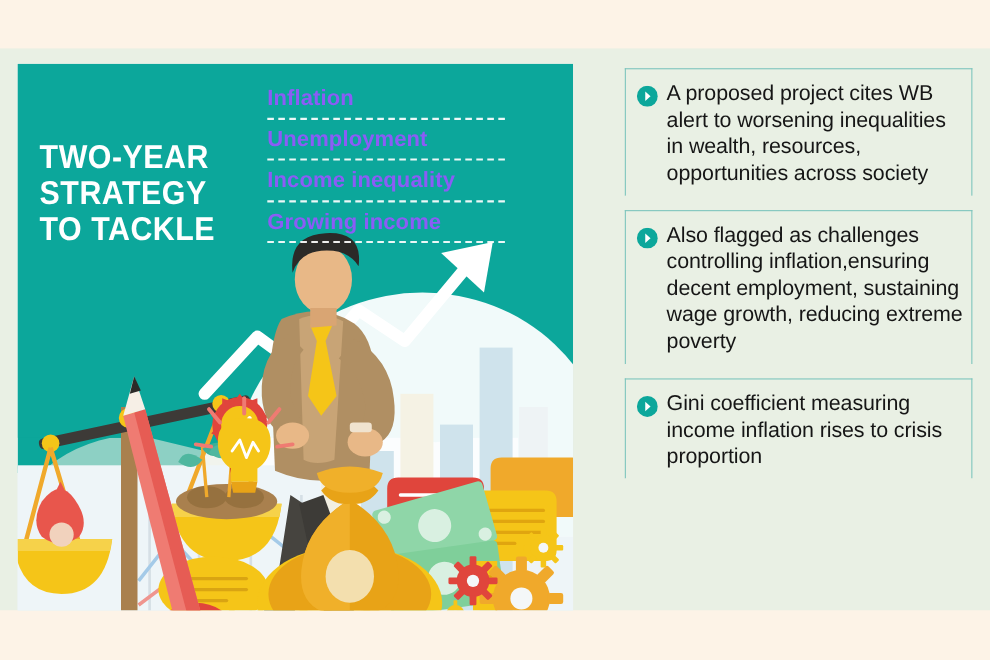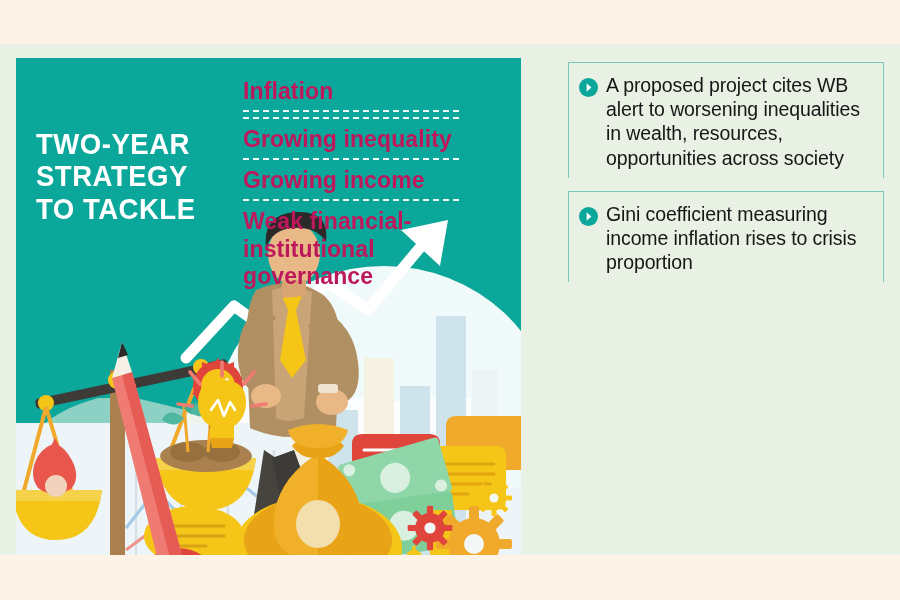--- a/index.html
+++ b/index.html
@@ -29,21 +29,21 @@
     color:#ffffff;font-weight:bold;font-size:30px;line-height:1.08;
     letter-spacing:.5px;text-transform:uppercase;
     font-family:"Liberation Sans Narrow","Liberation Sans",sans-serif;
     transform:scaleX(.92);transform-origin:left top;
     z-index:8;
   }
 
   
   .list{position:absolute;left:243px;top:76px;width:250px;z-index:8;}
   .list .li{
-    color:#be185d;font-size:23px;line-height:1.18;font-weight:bold;
+    color:#8b5cf6;font-size:20px;line-height:1.18;font-weight:bold;
     font-family:"Liberation Sans Narrow","Liberation Sans",sans-serif;
     padding:2px 0 5px 0;
     letter-spacing:.1px;
   }
   .list .sep{border-top:2px dashed rgba(255,255,255,.92);height:0;margin:0 0 5px 0;width:216px;}
 
   
   .bullets{position:absolute;left:568px;top:62px;width:316px;z-index:9;}
   .bullet{
     position:relative;
@@ -397,43 +397,54 @@
 
     <div class="heading" style="left:20px;top:70px;">
       <div>TWO-YEAR</div>
       <div>STRATEGY</div>
       <div>TO TACKLE</div>
     </div>
 
     <div class="list" style="left:227px;top:18px;">
       <div class="li">Inflation</div>
       <div class="sep"></div>
+      <div class="li">Unemployment</div>
       <div class="sep"></div>
-      <div class="li">Growing inequality</div>
+      <div class="li">Income inequality</div>
       <div class="sep"></div>
       <div class="li">Growing income</div>
       <div class="sep"></div>
-      <div class="li">Weak financial-institutional governance</div>
     </div>
   </div>
 
   <div class="bullets">
 
     <div class="bullet">
       <div class="row">
         <span class="ic">
           <svg width="19" height="19" viewBox="0 0 19 19">
             <circle cx="9.5" cy="9.5" r="9.5" fill="#0ca79b"></circle>
             <path d="M7.6 5.2 L12.4 9.5 L7.6 13.8 Z" fill="#ffffff"></path>
           </svg>
         </span>
         <span class="tx">A proposed project cites WB alert to worsening inequalities in wealth, resources, opportunities across society</span>
       </div>
     </div>
 
+    <div class="bullet">
+      <div class="row">
+        <span class="ic">
+          <svg width="19" height="19" viewBox="0 0 19 19">
+            <circle cx="9.5" cy="9.5" r="9.5" fill="#0ca79b"></circle>
+            <path d="M7.6 5.2 L12.4 9.5 L7.6 13.8 Z" fill="#ffffff"></path>
+          </svg>
+        </span>
+        <span class="tx">Also flagged as challenges controlling inflation,ensuring decent employment, sustaining wage growth, reducing extreme poverty</span>
+      </div>
+    </div>
 
     <div class="bullet">
       <div class="row">
         <span class="ic">
           <svg width="19" height="19" viewBox="0 0 19 19">
             <circle cx="9.5" cy="9.5" r="9.5" fill="#0ca79b"></circle>
             <path d="M7.6 5.2 L12.4 9.5 L7.6 13.8 Z" fill="#ffffff"></path>
           </svg>
         </span>
         <span class="tx">Gini coefficient measuring income inflation rises to crisis proportion</span>

